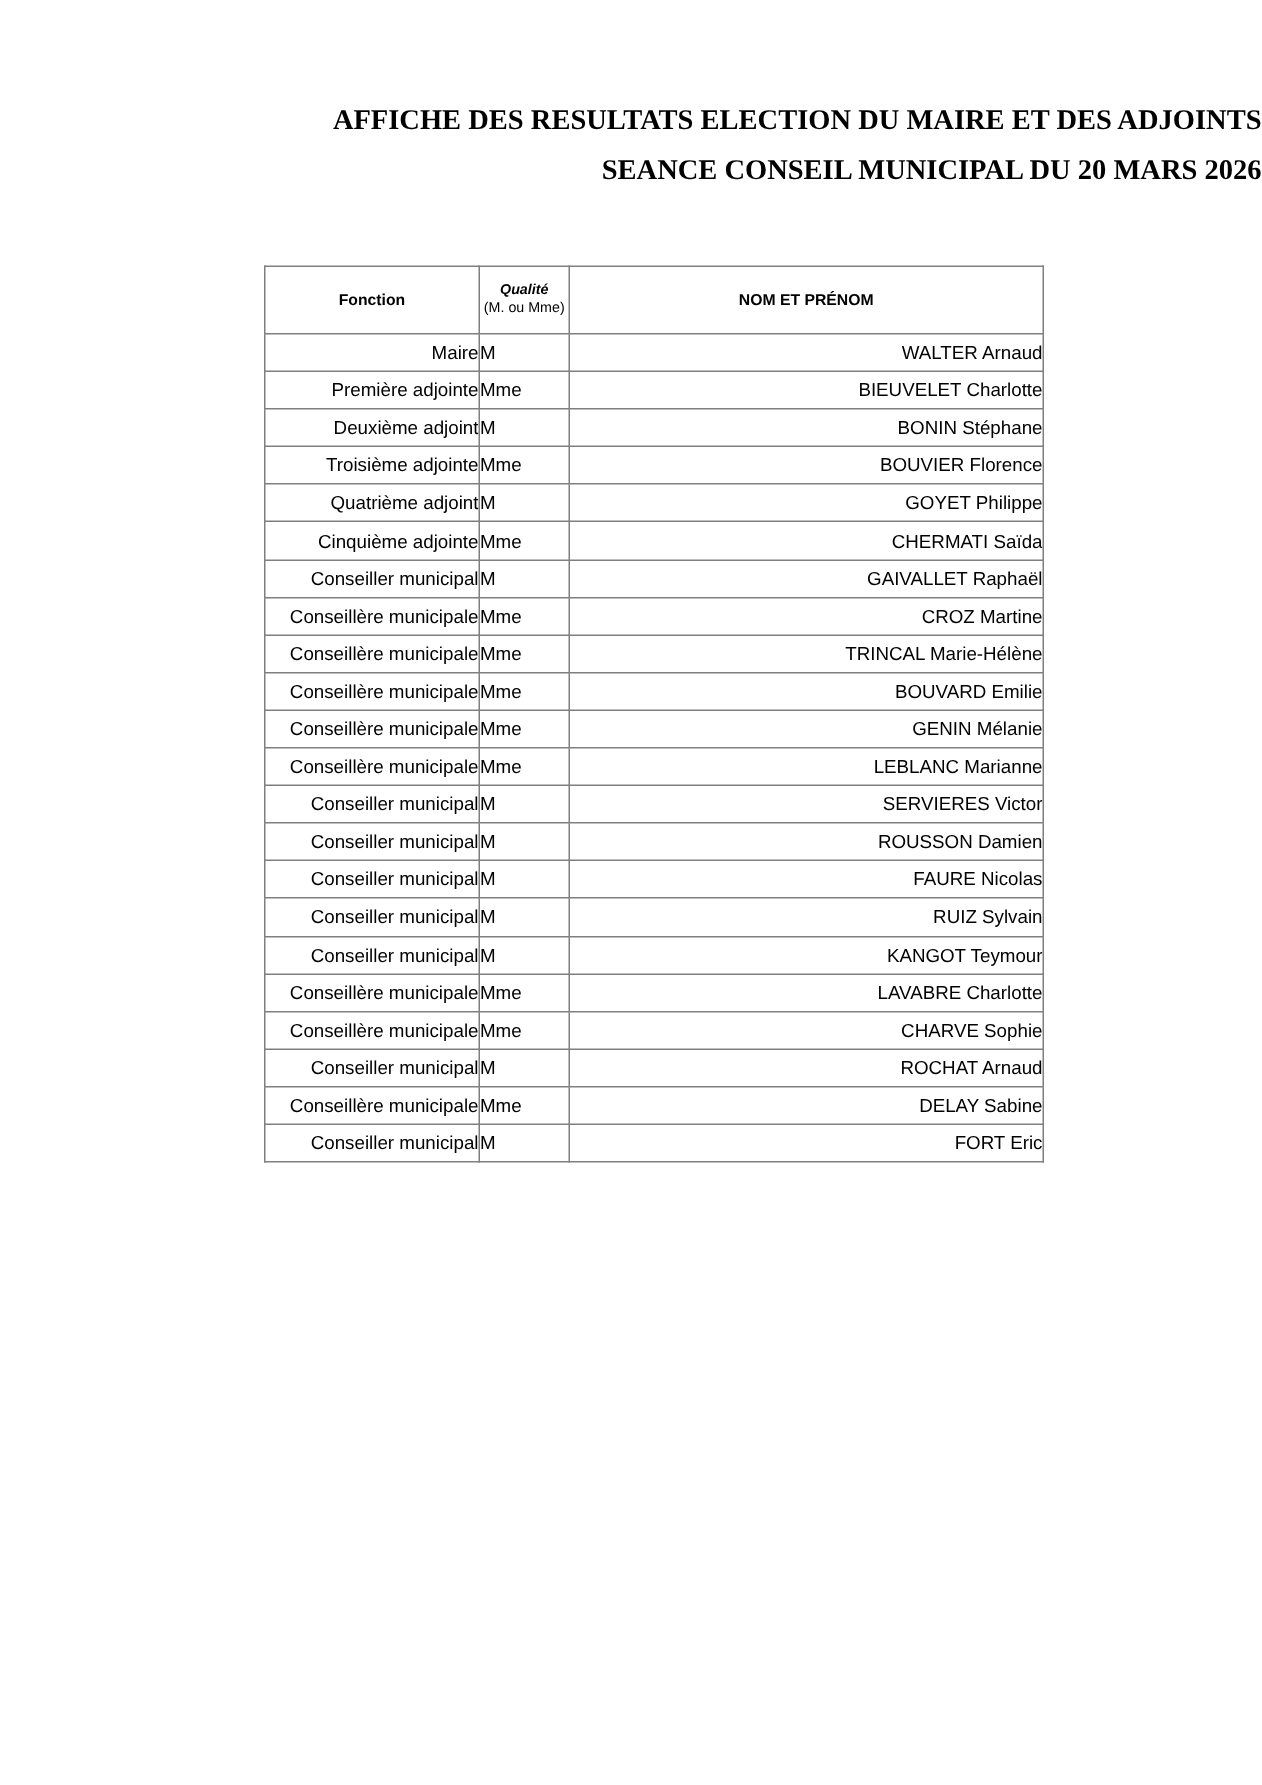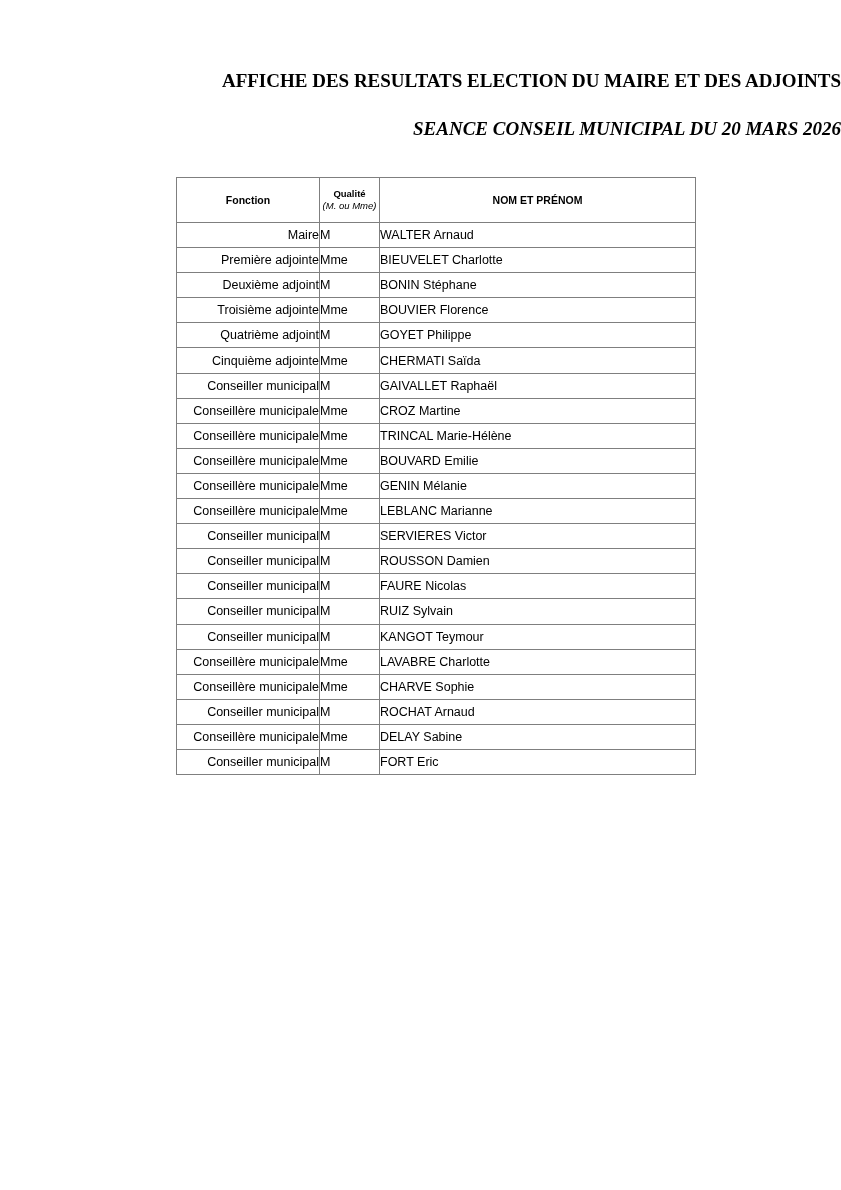--- a/index.html
+++ b/index.html
@@ -21,21 +21,21 @@
     width: 815px;
     text-align: right;
     font-family: "Liberation Serif", serif;
     font-weight: bold;
     font-size: 19px;
     line-height: 22px;
     color: #000000;
     white-space: nowrap;
   }
   #title-line-1 { top: 70px; }
-  #title-line-2 { top: 118px; font-style: italic; }
+  #title-line-2 { top: 103px; }
 
   table.results {
     position: absolute;
     left: 176px;
     top: 177px;
     width: 519px;
     border-collapse: collapse;
     table-layout: fixed;
   }
   table.results th,
@@ -53,30 +53,30 @@
   tbody tr { height: 25.1px; }
 
   th {
     font-weight: bold;
     text-align: center;
     vertical-align: middle;
     color: #000000;
   }
   th.h-fonction, th.h-nom { font-size: 10.5px; }
   th.h-qualite { font-size: 9.5px; line-height: 12px; }
-  th.h-qualite .q-sub { font-weight: normal; display: block; font-style: italic; }
-  th.h-qualite .q-main { display: block; }
+  th.h-qualite .q-sub { font-weight: normal; display: block; }
+  th.h-qualite .q-main { display: block; font-style: italic; }
 
   td {
     font-size: 12.5px;
     vertical-align: middle;
   }
   td.cell-fonction { text-align: right; }
   td.cell-qualite  { text-align: left; padding-left: 8px; }
-  td.cell-nom      { text-align: left; padding-left: 6px; }
+  td.cell-nom      { text-align: right; padding-left: 6px; }
 </style>
 </head>
 <body>
 
 <div class="doc-title" id="title-line-1">AFFICHE DES RESULTATS ELECTION DU MAIRE ET DES ADJOINTS</div>
 
 <div class="doc-title" id="title-line-2">SEANCE CONSEIL MUNICIPAL DU 20 MARS 2026</div>
 
 <table class="results">
   <colgroup>

